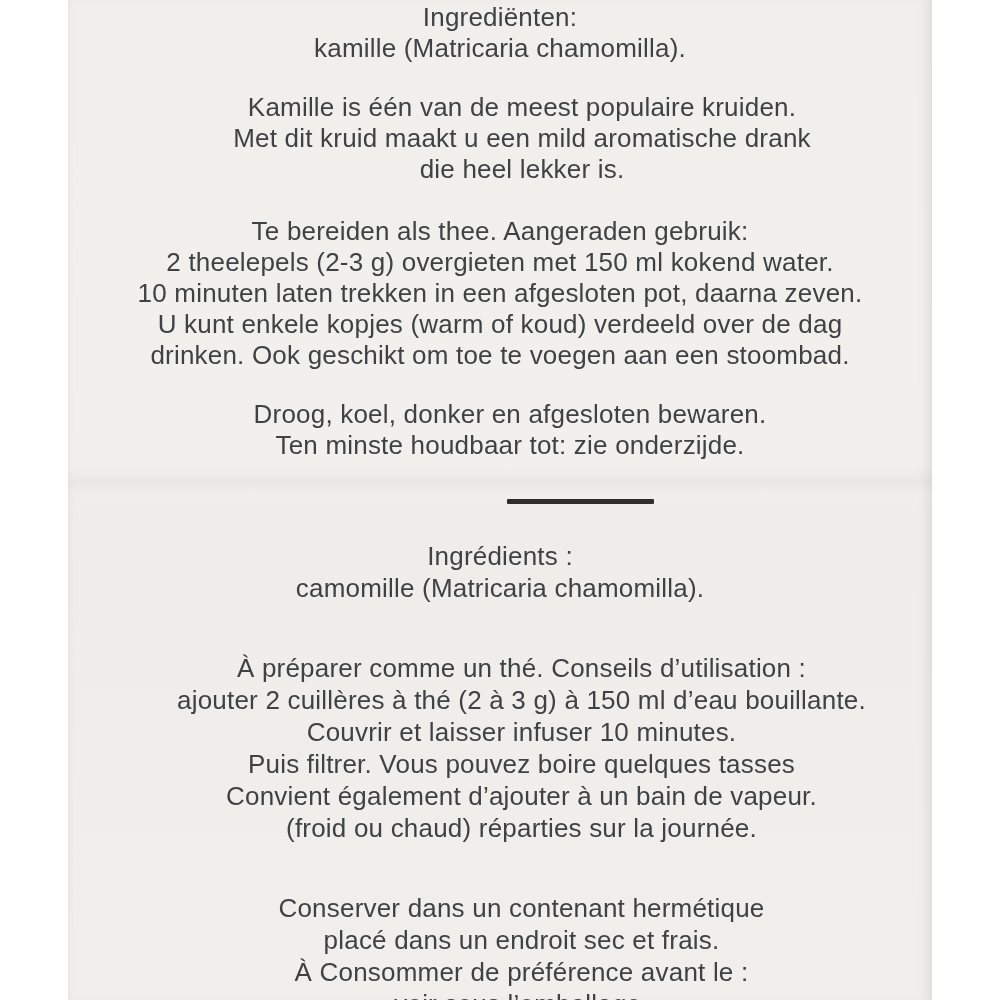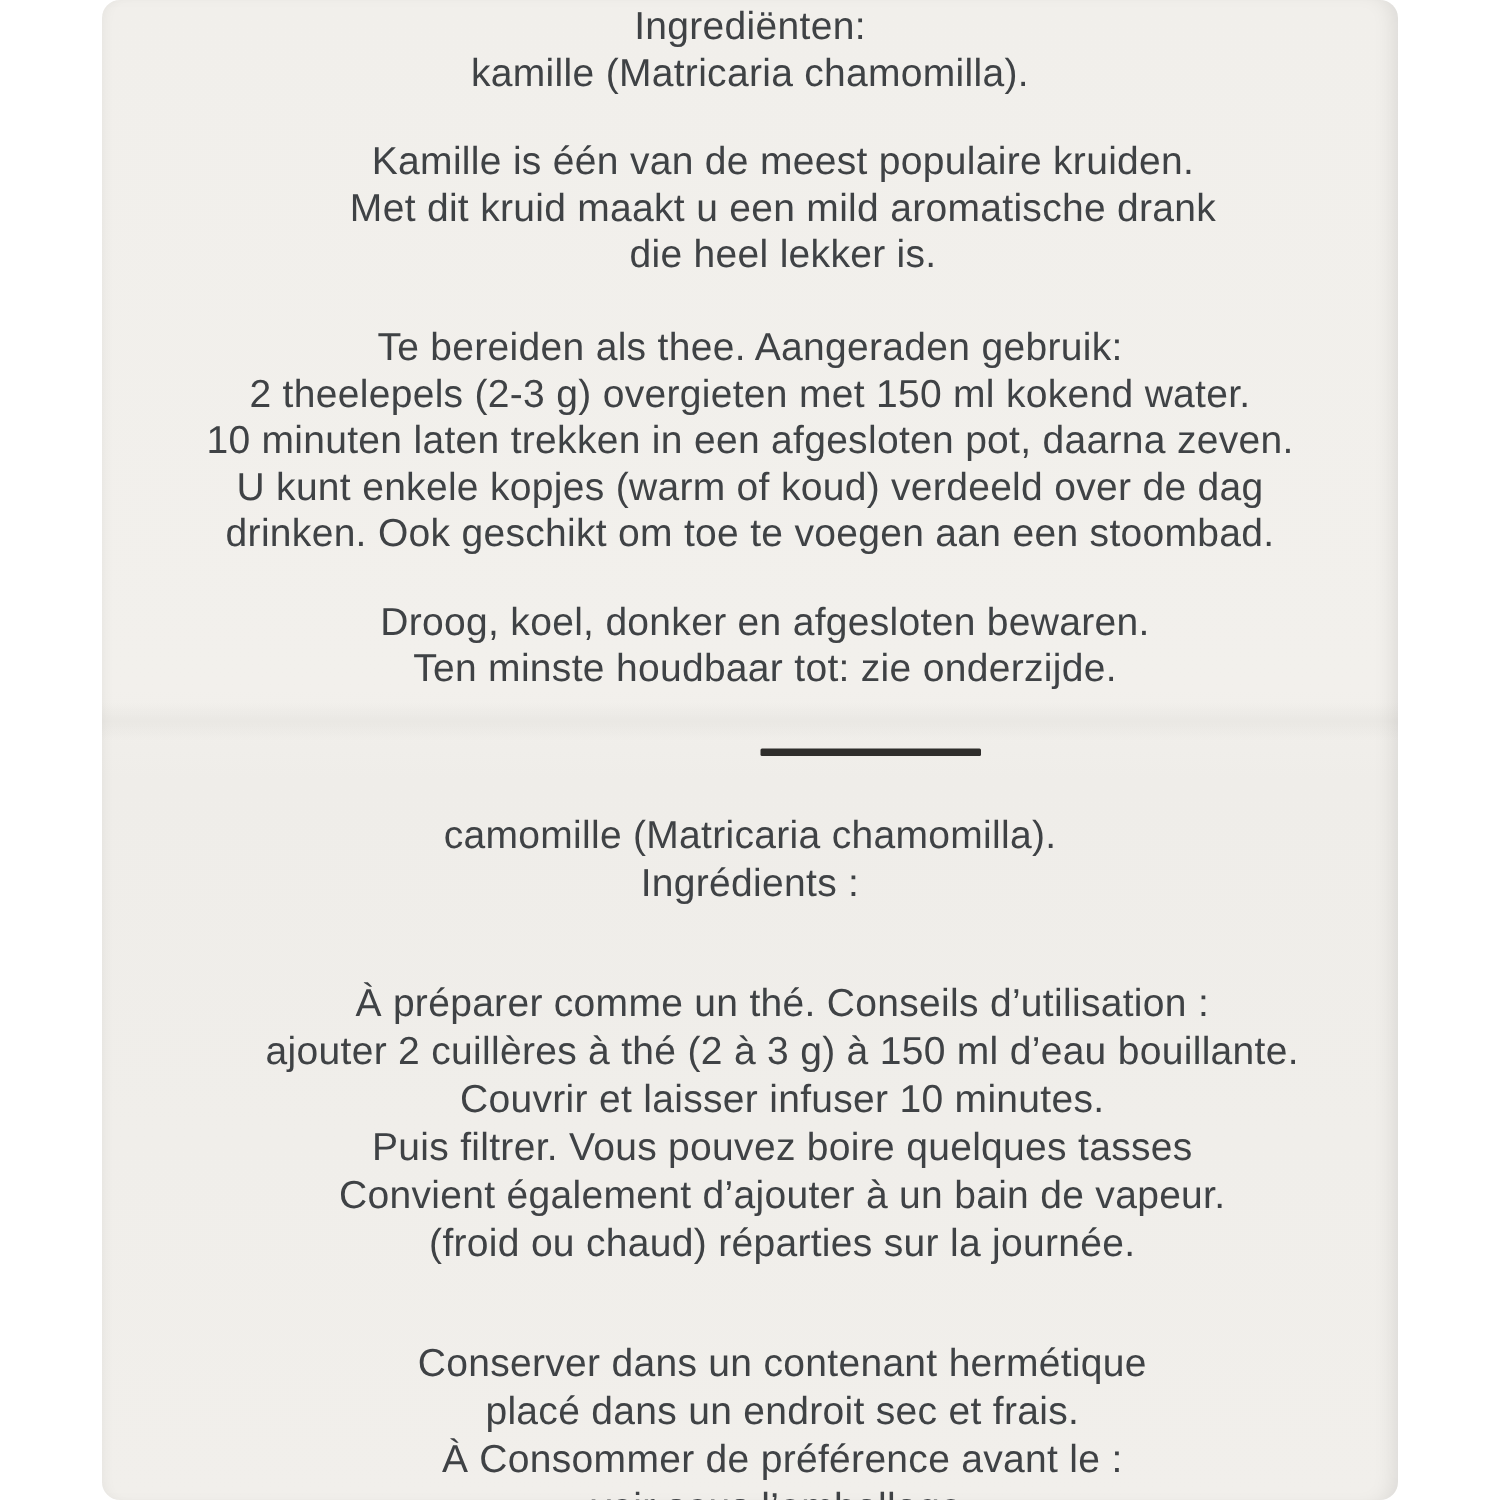--- a/index.html
+++ b/index.html
@@ -22,21 +22,20 @@
     left: 68px;
     width: 864px;
     background:
       linear-gradient(180deg,
         var(--paper, #f1efeb) 0%,
         #f2f0ec 46%,
         #efede9 52%,
         var(--paper, #f1efeb) 100%);
     box-shadow: inset -10px 0 14px -8px rgba(0,0,0,0.10),
                 inset 6px 0 10px -7px rgba(0,0,0,0.07);
-    border-radius: 12px;
   }
   .crease {
     position: absolute;
     left: 0;
     right: 0;
     top: 468px;
     height: 26px;
     background: linear-gradient(180deg, rgba(120,118,112,0) 0%, rgba(120,118,112,0.06) 50%, rgba(120,118,112,0) 100%);
     pointer-events: none;
   }
@@ -100,22 +99,22 @@
     </section>
 
     <section class="sec sec-nl-storage">
       <div class="line">Droog, koel, donker en afgesloten bewaren.</div>
       <div class="line">Ten minste houdbaar tot: zie onderzijde.</div>
     </section>
 
     <div class="divider"></div>
 
     <section class="sec fr sec-fr-ingredients">
+      <div class="line">Ingrédients :</div>
       <div class="line">camomille (Matricaria chamomilla).</div>
-      <div class="line">Ingrédients :</div>
     </section>
 
     <section class="sec fr sec-fr-preparation">
       <div class="line">À préparer comme un thé. Conseils d’utilisation :</div>
       <div class="line">ajouter 2 cuillères à thé (2 à 3 g) à 150 ml d’eau bouillante.</div>
       <div class="line">Couvrir et laisser infuser 10 minutes.</div>
       <div class="line">Puis filtrer. Vous pouvez boire quelques tasses</div>
       <div class="line">Convient également d’ajouter à un bain de vapeur.</div>
       <div class="line">(froid ou chaud) réparties sur la journée.</div>
     </section>

